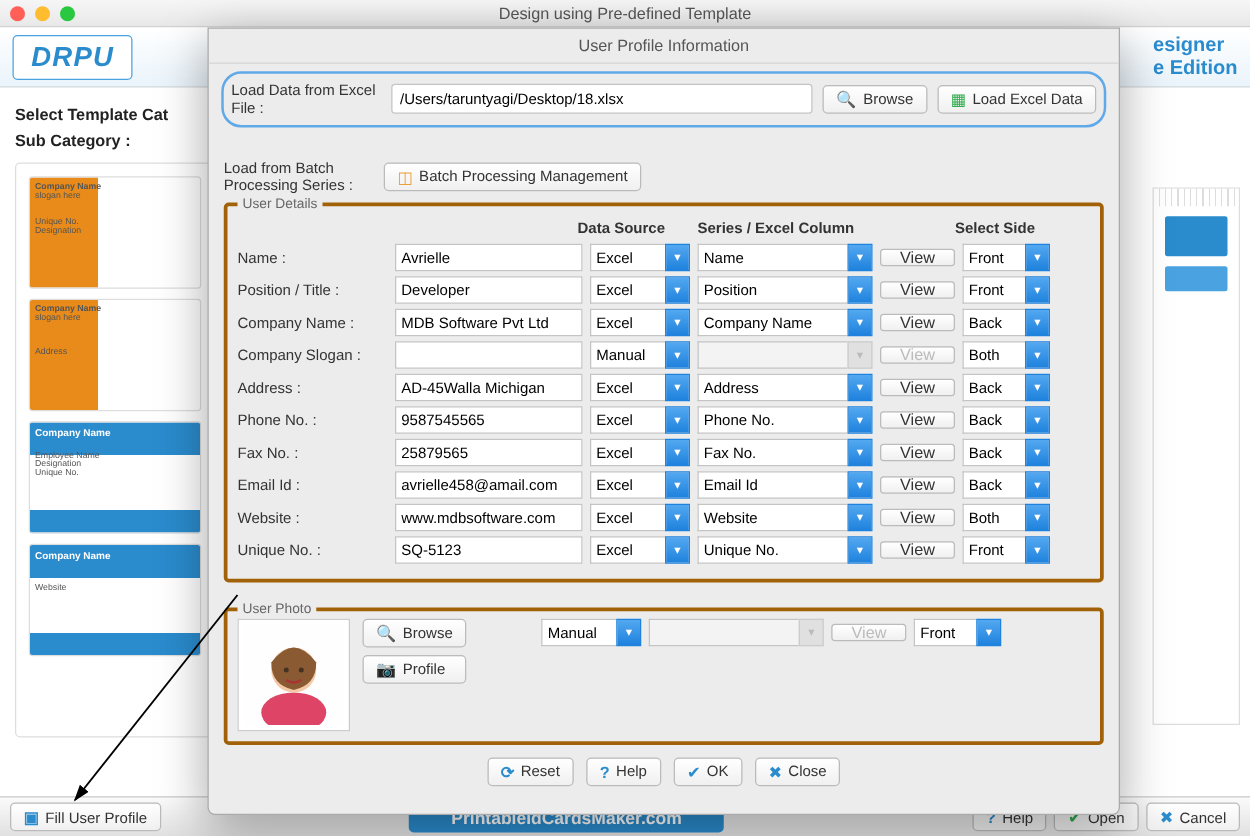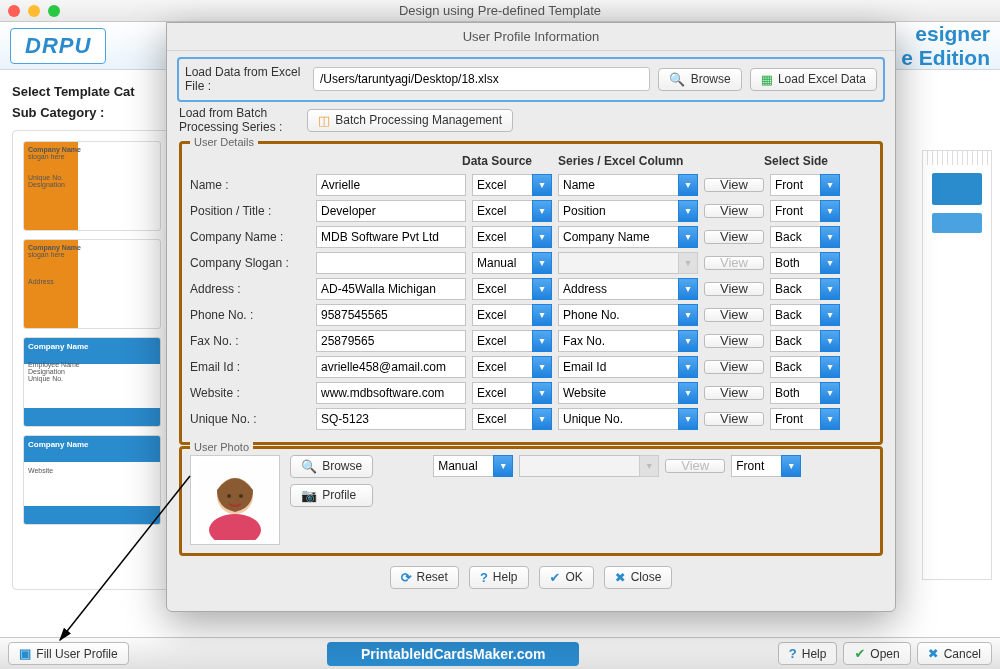--- a/index.html
+++ b/index.html
@@ -11,21 +11,21 @@
 .dot { width: 12px; height: 12px; border-radius: 50%; }
 .dot.red { background: #ff5f57; }
 .dot.yellow { background: #febc2e; }
 .dot.green { background: #28c840; }
 .titlebar .title { position: absolute; left: 0; right: 0; text-align: center; font-size: 13px; color: #555; }
 
 
 .mainbg { position: absolute; top: 22px; left: 0; right: 0; bottom: 0; background: #fff; }
 .brandbar { height: 48px; background: linear-gradient(#fff, #eaf4fb); border-bottom: 1px solid #d0d8de; display: flex; align-items: center; padding: 0 10px; justify-content: space-between; }
 .brandlogo { background: #fff; border: 1px solid #4aa3e0; color: #2a8bcd; font-weight: 800; font-size: 22px; letter-spacing: 1px; padding: 4px 14px; border-radius: 4px; font-style: italic; }
-.brand-right { color: #2a8bcd; font-weight: 700; font-size: 21px; text-align: right; }
+.brand-right { color: #2a8bcd; font-weight: 700; font-size: 16px; }
 
 .mainbody { padding: 8px 12px; font-size: 13px; color: #222; }
 .mainbody .hdr { font-weight: 700; margin: 6px 0; }
 .templates { background: #fff; border: 1px solid #ddd; border-radius: 4px; height: 460px; width: 160px; margin-top: 10px; display: flex; flex-direction: column; gap: 8px; padding: 10px; }
 .tplcard { border: 1px solid #ddd; border-radius: 3px; height: 90px; background: linear-gradient(90deg, #e88b1a 0 40%, #fff 40%); font-size: 7px; color: #555; padding: 4px; overflow: hidden; }
 .tplcard.blue { background: linear-gradient(#2a8bcd 0 30%, #fff 30% 80%, #2a8bcd 80%); }
 
 
 .preview { position: absolute; right: 8px; top: 128px; width: 70px; height: 430px; background: #fff; border: 1px solid #ddd; }
 .preview .ruler { height: 14px; background: repeating-linear-gradient(90deg, #fff, #fff 4px, #ddd 4px, #ddd 5px); }
@@ -148,21 +148,21 @@
         <span>Cancel</span>
       </div>
     </div>
   </div>
 </div>
 
 <div class="modal">
   <div class="mtitle">User Profile Information</div>
   <div class="section">
 
-    <div class="row" style="outline:2px solid #5fa9e8; padding:6px; border-radius:2px; background:#fff0; margin-bottom:6px;justify-content:space-between;">
+    <div class="row" style="outline:2px solid #5fa9e8; padding:6px; border-radius:14px; background:#fff0; margin-bottom:27px;justify-content:space-between;">
       <div class="lbl2">Load Data from Excel File :</div>
       <input class="field" value="/Users/taruntyagi/Desktop/18.xlsx" style="">
       <div class="btn">
         <span class="ic">🔍</span>
         <span>Browse</span>
       </div>
       <div class="btn">
         <span class="ic" style="color:#2eab4b">▦</span>
         <span>Load Excel Data</span>
       </div>
@@ -353,21 +353,21 @@
     </div>
     <div class="vbtn ">View</div>
     <div class="dsel">
       <div class="seltxt">Front</div>
       <div class="selbtn">▾</div>
     </div>
   </div>
         </div>
     </div>
 
-    <div class="groupbox" style="margin-top:1px;">
+    <div class="groupbox" style="margin-top:20px;">
       <span class="gtitle">User Photo</span>
       <div style="display:flex; align-items:flex-start;">
         <div class="photo">
           <svg viewBox="0 0 80 80">
             <rect width="80" height="80" fill="#fefefe"></rect>
             <ellipse cx="40" cy="70" rx="26" ry="16" fill="#d46"></ellipse>
             <circle cx="40" cy="36" r="18" fill="#f3c9a6"></circle>
             <path d="M22 30 Q40 6 58 30 Q58 48 40 52 Q22 48 22 30" fill="#8a5a33"></path>
             <circle cx="34" cy="36" r="2" fill="#432"></circle>
             <circle cx="46" cy="36" r="2" fill="#432"></circle>

